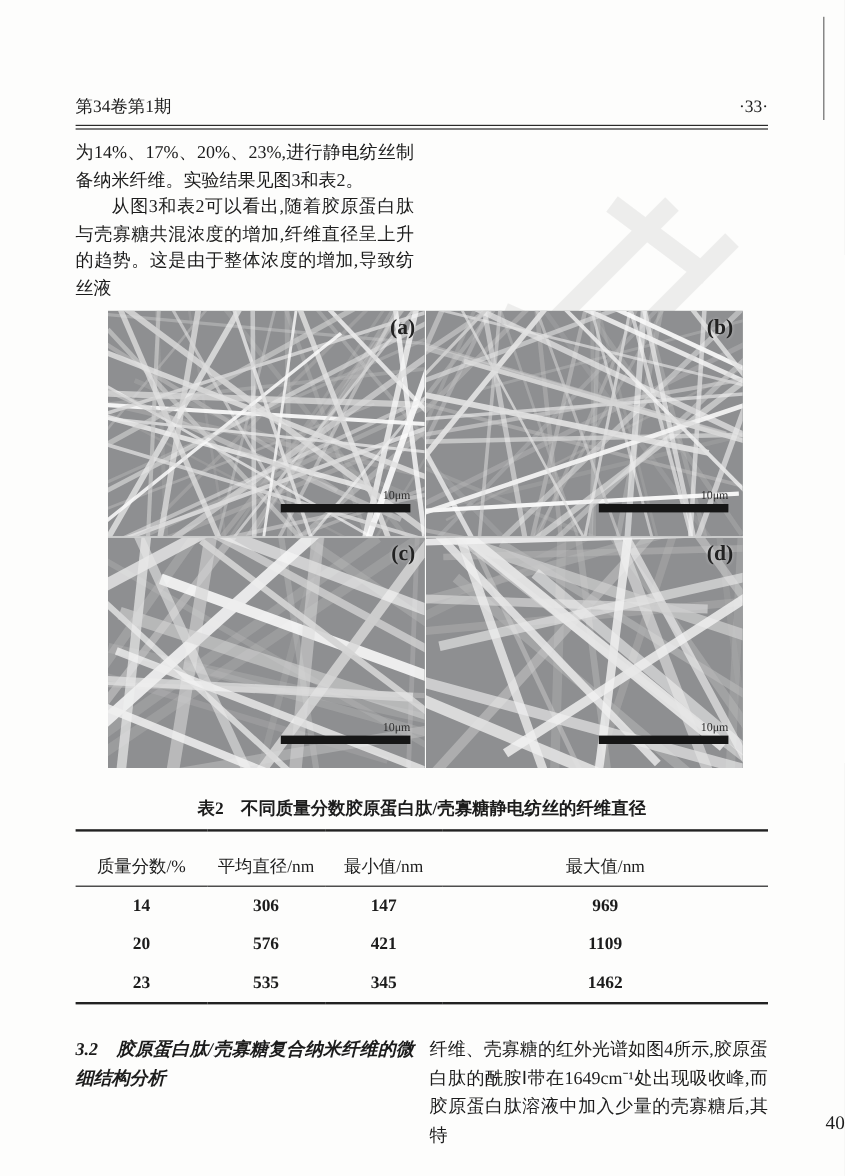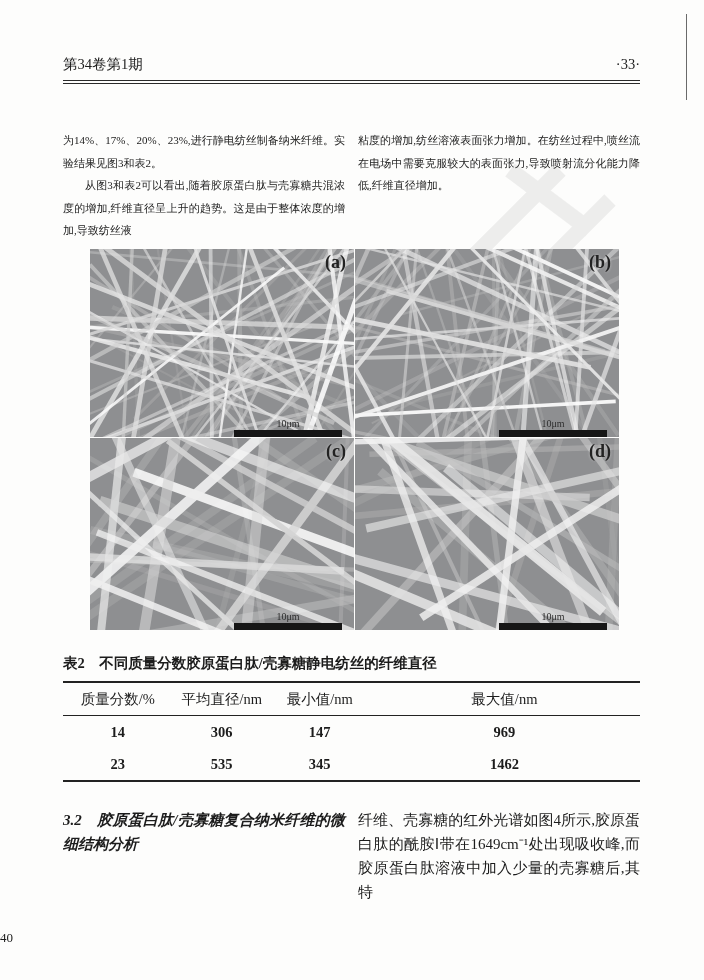--- a/index.html
+++ b/index.html
@@ -6,60 +6,60 @@
   body { background:#e8e8e8; font-family:"Liberation Serif", serif; }
   .page {
     position:relative; width:704px; height:980px; margin:0 auto;
     background:#fdfdfc; color:#1c1c1c; overflow:hidden;
   }
   .content { padding:0 64px 0 63px; }
 
   
   .header {
     display:flex; justify-content:space-between; align-items:baseline;
-    padding-top:55px; font-size:14.5px;
+    padding-top:79px; font-size:14.5px;
   }
   .header .title { font-weight:bold; letter-spacing:0.2px; }
   .header-rule { margin-top:6px; height:4px; border-top:1.8px solid #2a2a2a; border-bottom:1px solid #2a2a2a; }
 
   
   .cols { display:flex; gap:13px; margin-top:9px; }
-  .col { width:282px; font-size:11px; line-height:22.5px; text-align:justify;margin-top:36px; }
+  .col { width:282px; font-size:15px; line-height:22.5px; text-align:justify; }
   .indent { text-indent:2em; }
 
   
   .figure { margin-left:27px; margin-top:7px; width:528px; }
   .sem-grid { display:grid; grid-template-columns:264px 264px; grid-template-rows:188px 192px; gap:1px; background:#fdfdfc; }
   .sem-panel { position:relative; overflow:hidden; background:#8e8f91; }
   .sem-panel svg { display:block; }
   .panel-label {
     position:absolute; top:3px; right:8px; font-weight:bold; font-size:18px;
     color:#222; text-shadow:0 0 3px rgba(255,255,255,0.45);
   }
-  .scalebar { position:absolute; right:12px; bottom:0; width:108px; text-align:center; }
+  .scalebar { position:absolute; right:12px; bottom:20px; width:108px; text-align:right; }
   .scalebar .sb-text { font-size:10px; color:#2e2e2e; line-height:11px; }
   .sb-bar { height:7px; background:#161616; margin-top:1px; }
 
   .caption { margin-top:19px; text-align:center; font-weight:bold; font-size:14.5px; line-height:24px; }
 
   
-  .table-title { margin-top:24px; text-align:left; font-weight:bold; font-size:14.5px; }
+  .table-title { margin-top:24px; text-align:center; font-weight:bold; font-size:14.5px; }
   table.data { width:100%; margin-top:8px; border-collapse:collapse; font-size:14.5px;
                border-top:2px solid #222; border-bottom:2px solid #222; }
-  table.data th { font-weight:normal; padding:7px 0 6px; border-bottom:1.3px solid #222; }
+  table.data th { font-weight:normal; padding:20px 0 6px; border-bottom:1.3px solid #222; }
   table.data td { padding:8px 0 7px;font-weight:bold; }
   table.data th, table.data td { text-align:center; }
   .c1{width:19%} .c2{width:17%} .c3{width:17%} .c4{width:47%}
 
   
   .cols-bottom { display:flex; gap:13px; margin-top:26px; }
   .colb { width:282px; font-size:15px; line-height:24px; text-align:justify; }
   .sec-heading { font-weight:bold; font-style:italic; }
 
-  .page-num { position:absolute; bottom:34px; left:0; right:0; text-align:left; font-size:13px; }
+  .page-num { position:absolute; bottom:34px; left:0; right:0; text-align:right; font-size:16px; }
 
   
   .watermark { position:absolute; top:110px; left:360px; width:260px; height:260px; opacity:0.08; pointer-events:none; }
   .edge-line { position:absolute; top:14px; right:17px; width:1px; height:86px; background:#6a6a6a; }
 </style>
 </head>
 <body>
 
 <div class="page">
 
@@ -78,23 +78,20 @@
     <div class="header">
       <span>第34卷第1期</span>
       <span>·33·</span>
     </div>
     <div class="header-rule"></div>
 
     <div class="cols">
       <div class="col">
         <p>为14%、17%、20%、23%,进行静电纺丝制备纳米纤维。实验结果见图3和表2。</p>
         <p class="indent">从图3和表2可以看出,随着胶原蛋白肽与壳寡糖共混浓度的增加,纤维直径呈上升的趋势。这是由于整体浓度的增加,导致纺丝液</p>
-      </div>
-      <div class="col">
-        <p>粘度的增加,纺丝溶液表面张力增加。在纺丝过程中,喷丝流在电场中需要克服较大的表面张力,导致喷射流分化能力降低,纤维直径增加。</p>
       </div>
     </div>
 
     <div class="figure">
       <div class="sem-grid">
         <div class="sem-panel">
             <svg width="264" height="188" viewBox="0 0 264 188">
               <rect width="264" height="188" fill="#8e8f91"></rect>
               <line x1="153.4" y1="-87.0" x2="-133.0" y2="258.6" stroke="rgb(200,200,200)" stroke-width="2.2" stroke-opacity="0.39"></line>
               <line x1="33.4" y1="-174.7" x2="52.1" y2="273.7" stroke="rgb(177,177,177)" stroke-width="3.4" stroke-opacity="0.28"></line>
@@ -330,20 +327,26 @@
         </tr>
       </thead>
       <tbody>
         <tr>
           <td>14</td>
           <td>306</td>
           <td>147</td>
           <td>969</td>
         </tr>
         <tr>
+          <td>20</td>
+          <td>576</td>
+          <td>421</td>
+          <td>1109</td>
+        </tr>
+        <tr>
           <td>23</td>
           <td>535</td>
           <td>345</td>
           <td>1462</td>
         </tr>
       </tbody>
     </table>
 
     <div class="cols-bottom">
       <div class="colb">

